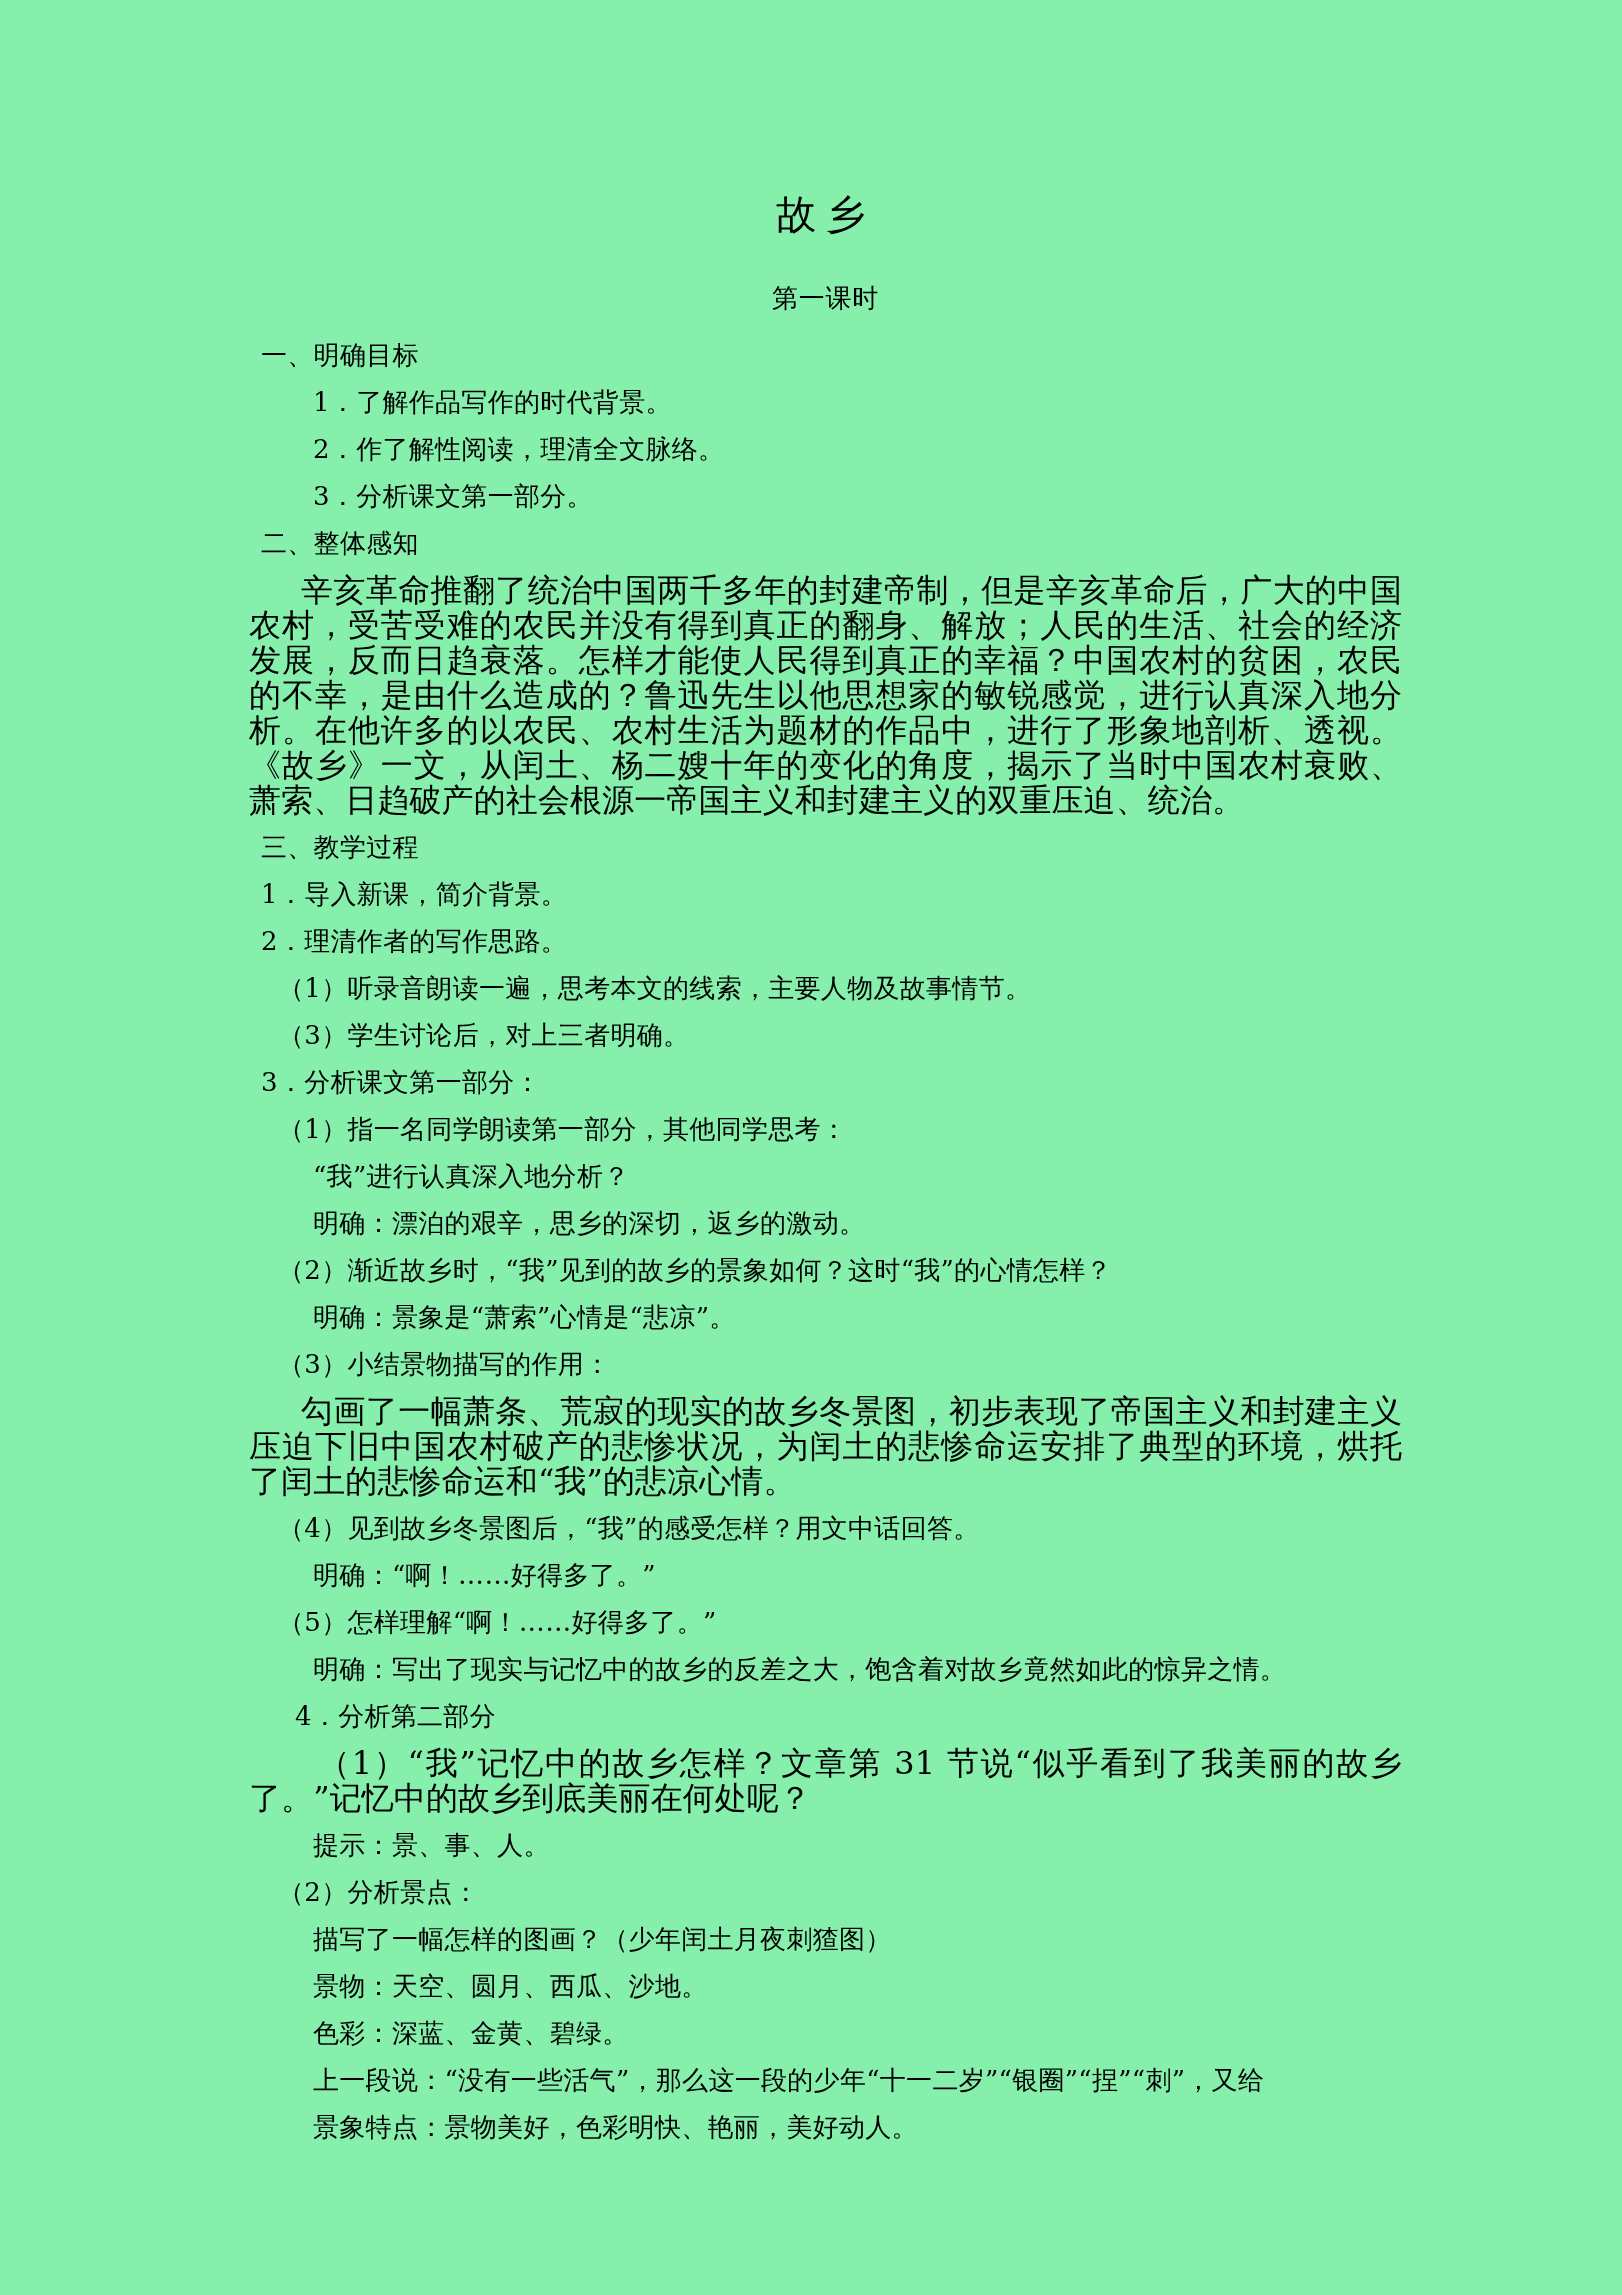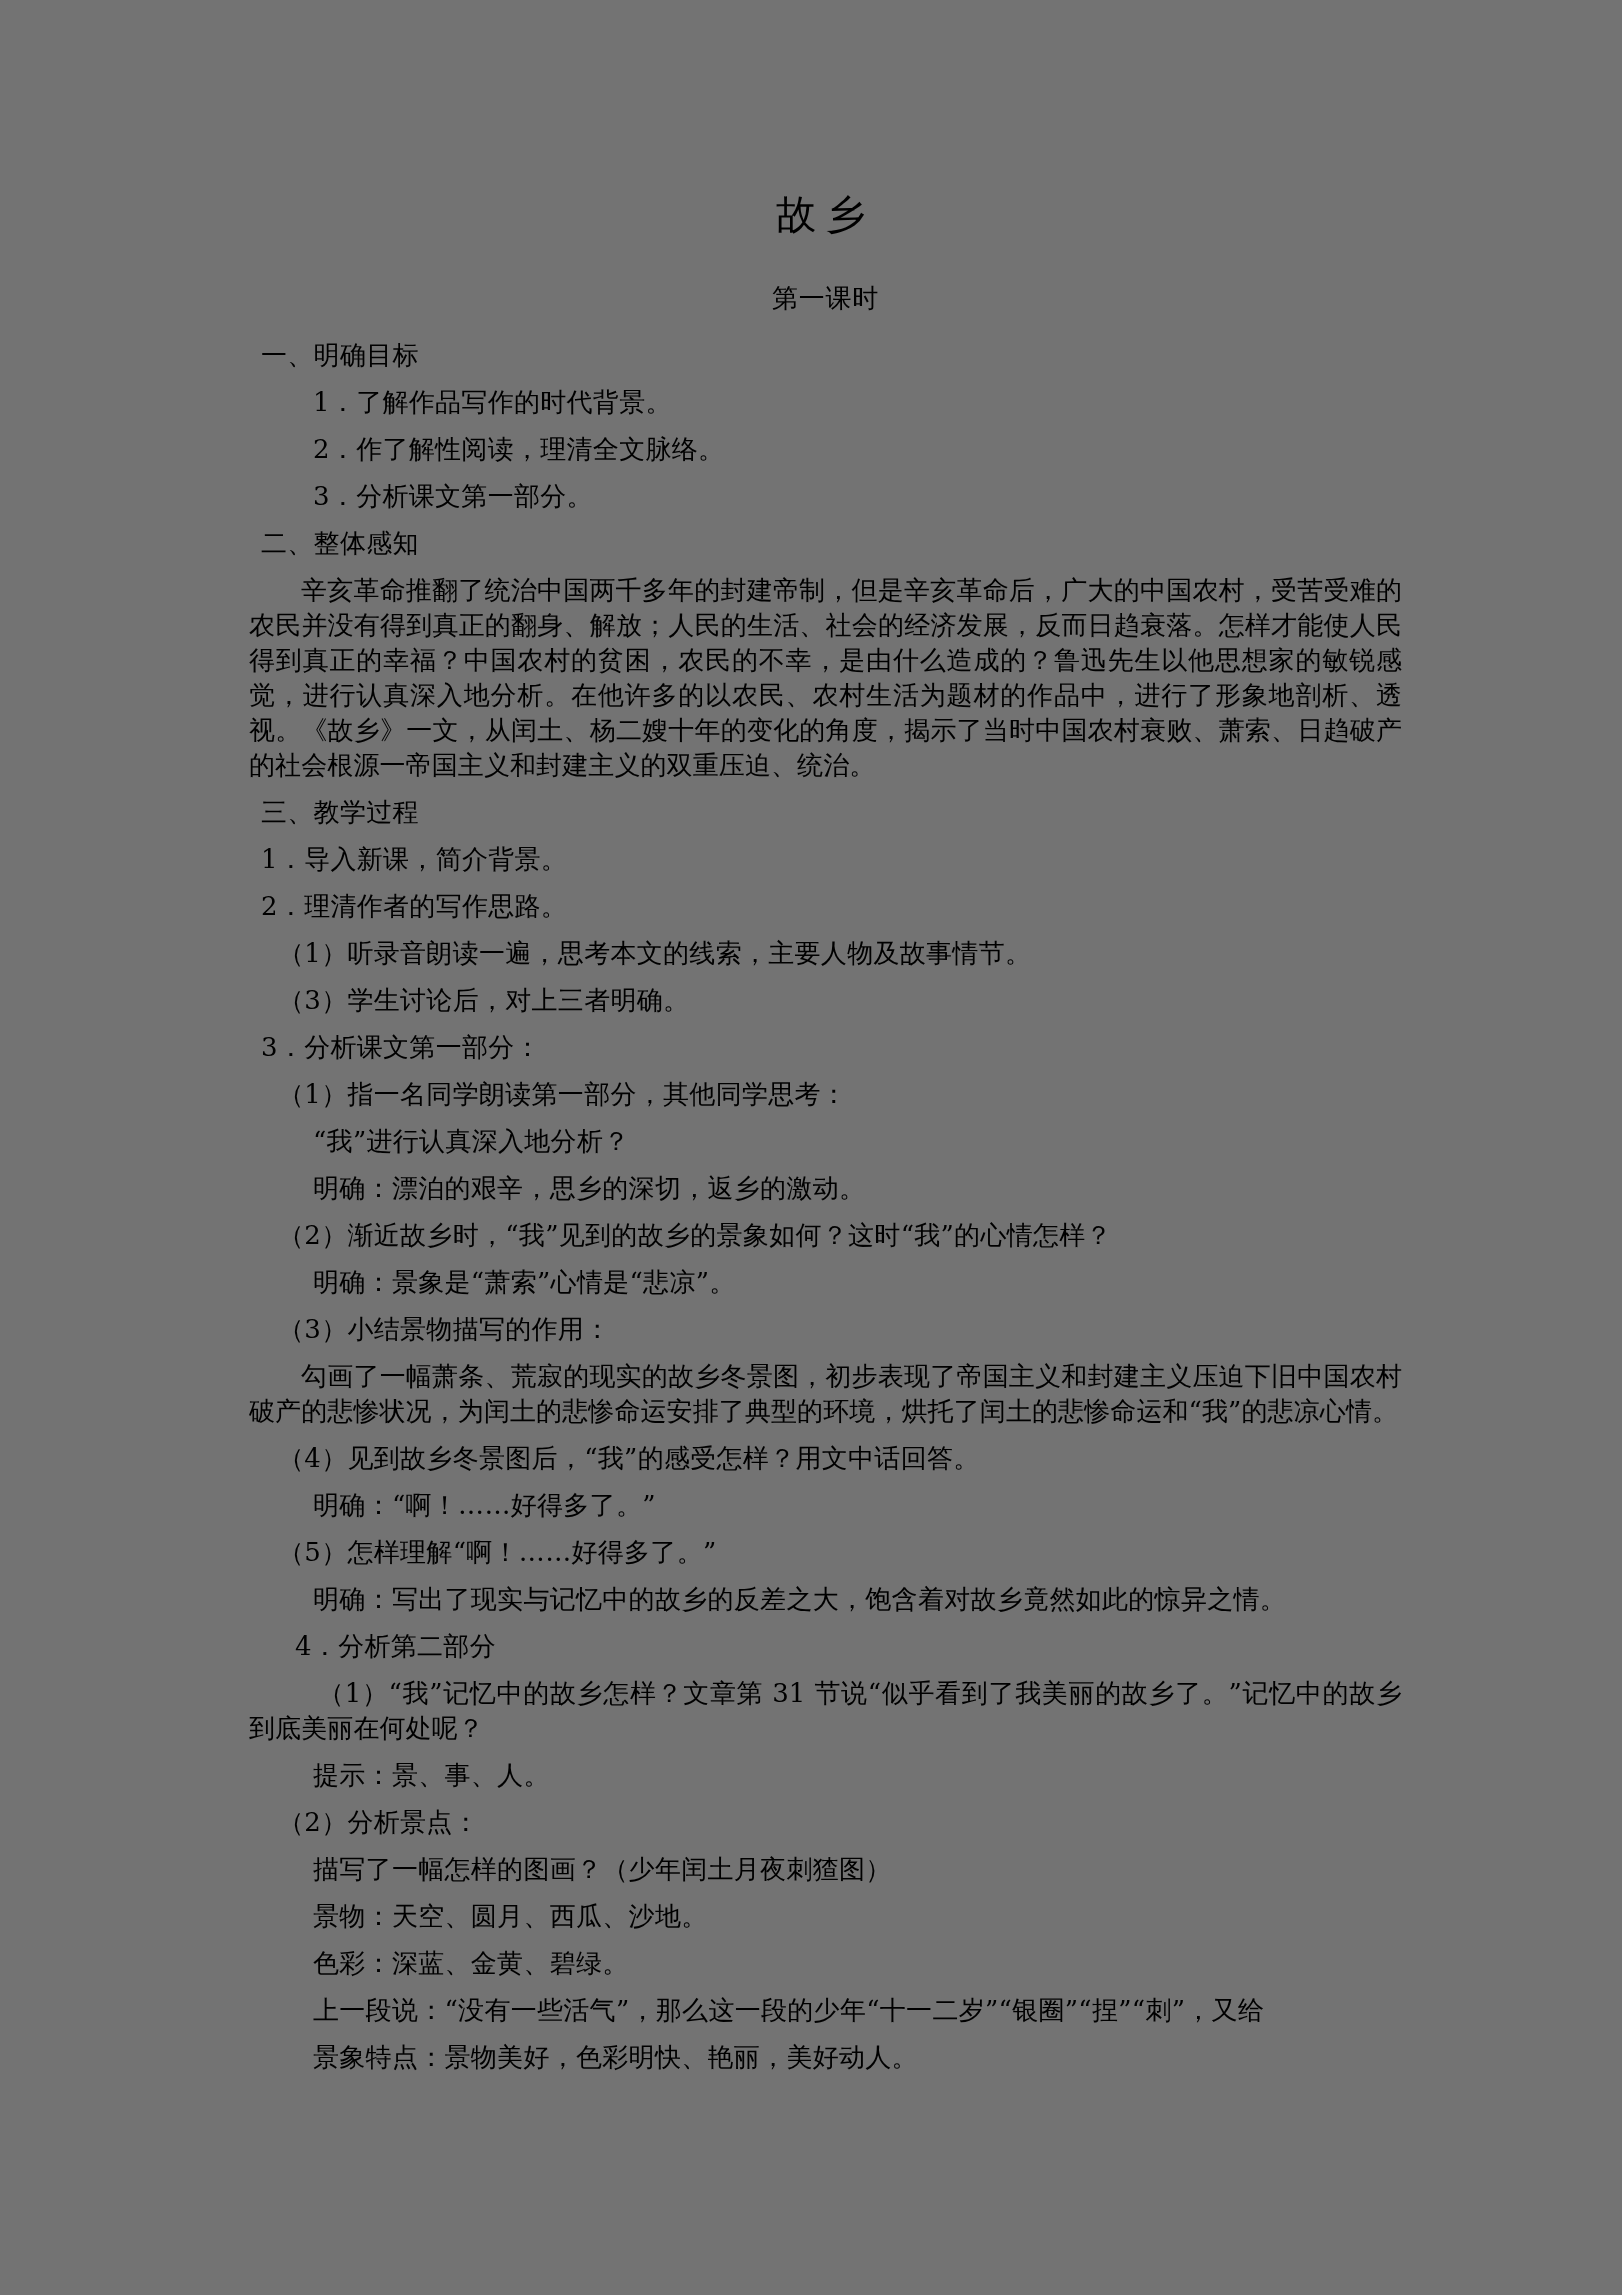--- a/index.html
+++ b/index.html
@@ -9,21 +9,21 @@
     background: #ffffff;
   }
   body {
     font-family: "DejaVu Serif", "Liberation Serif", serif;
     color: #000000;
   }
   .page {
     position: relative;
     width: 1623px;
     height: 2295px;
-    background: #737373;
+    background: #86efac;
     box-sizing: border-box;
     padding: 4px;
     overflow: hidden;
   }
   .content {
     position: absolute;
     left: 249px;
     top: 0;
     width: 1153px;
   }
@@ -50,21 +50,21 @@
 
   
   .ln {
     font-size: 26px;
     line-height: 35px;
     margin: 12px;
     white-space: nowrap;
     letter-spacing: 0.3px;
   }
   .para {
-    font-size: 26px;
+    font-size: 32px;
     line-height: 35px;
     margin: 0;
     text-align: justify;
     text-justify: inter-ideograph;
     letter-spacing: 0.1px;
   }
   .first-line-indent {
     text-indent: 52px;
   }
   .indent-1 { padding-left: 34px; }

